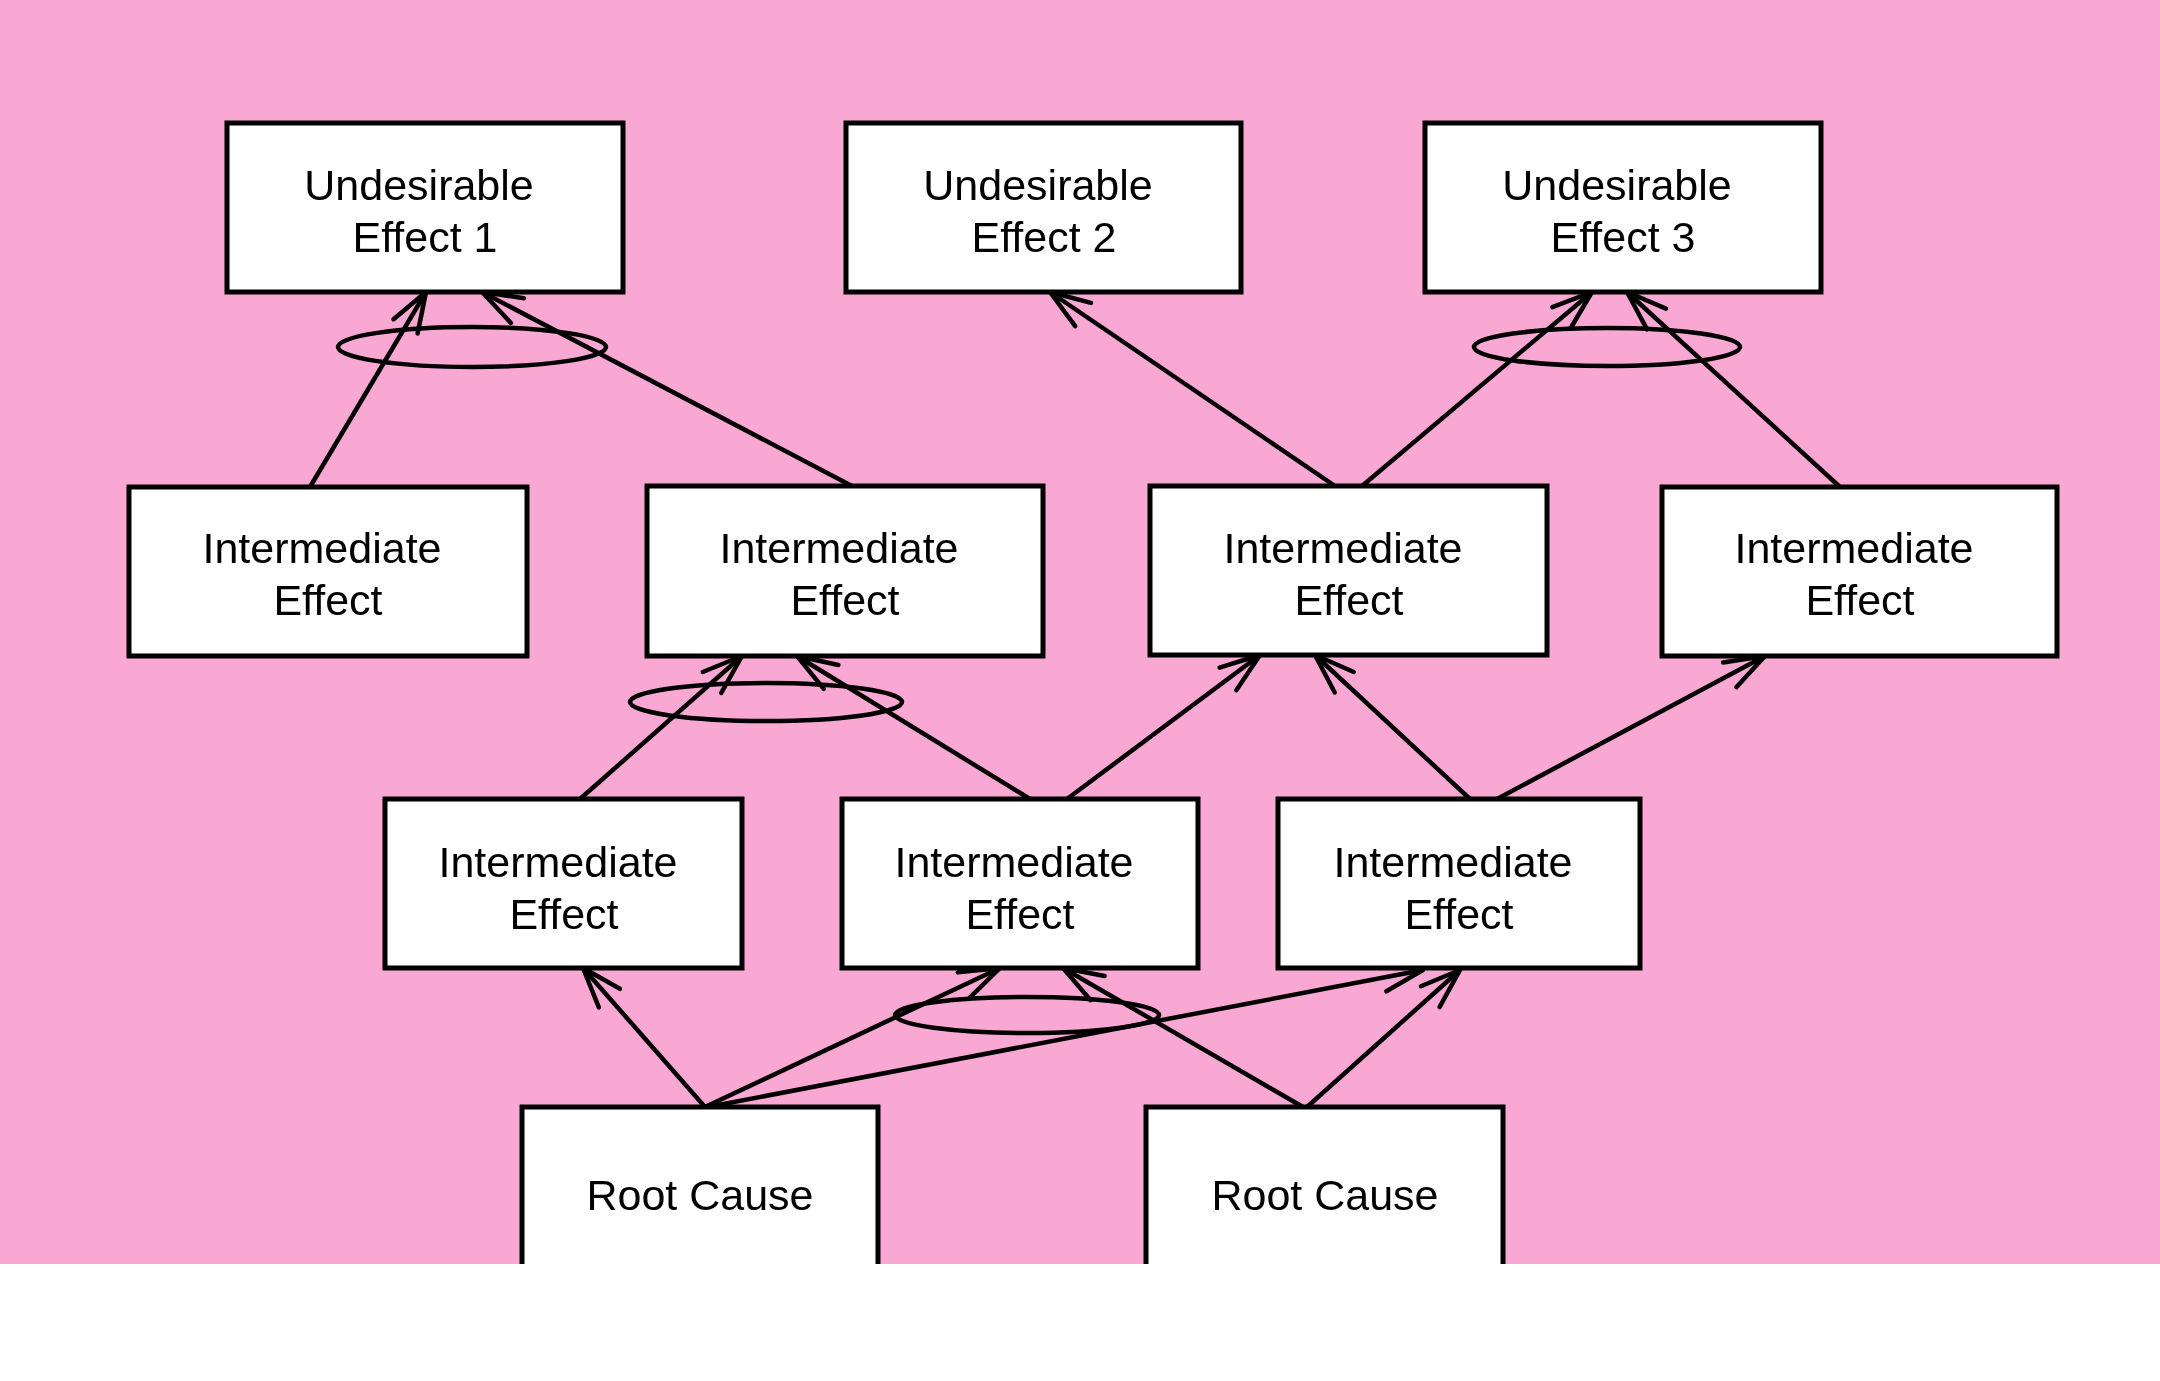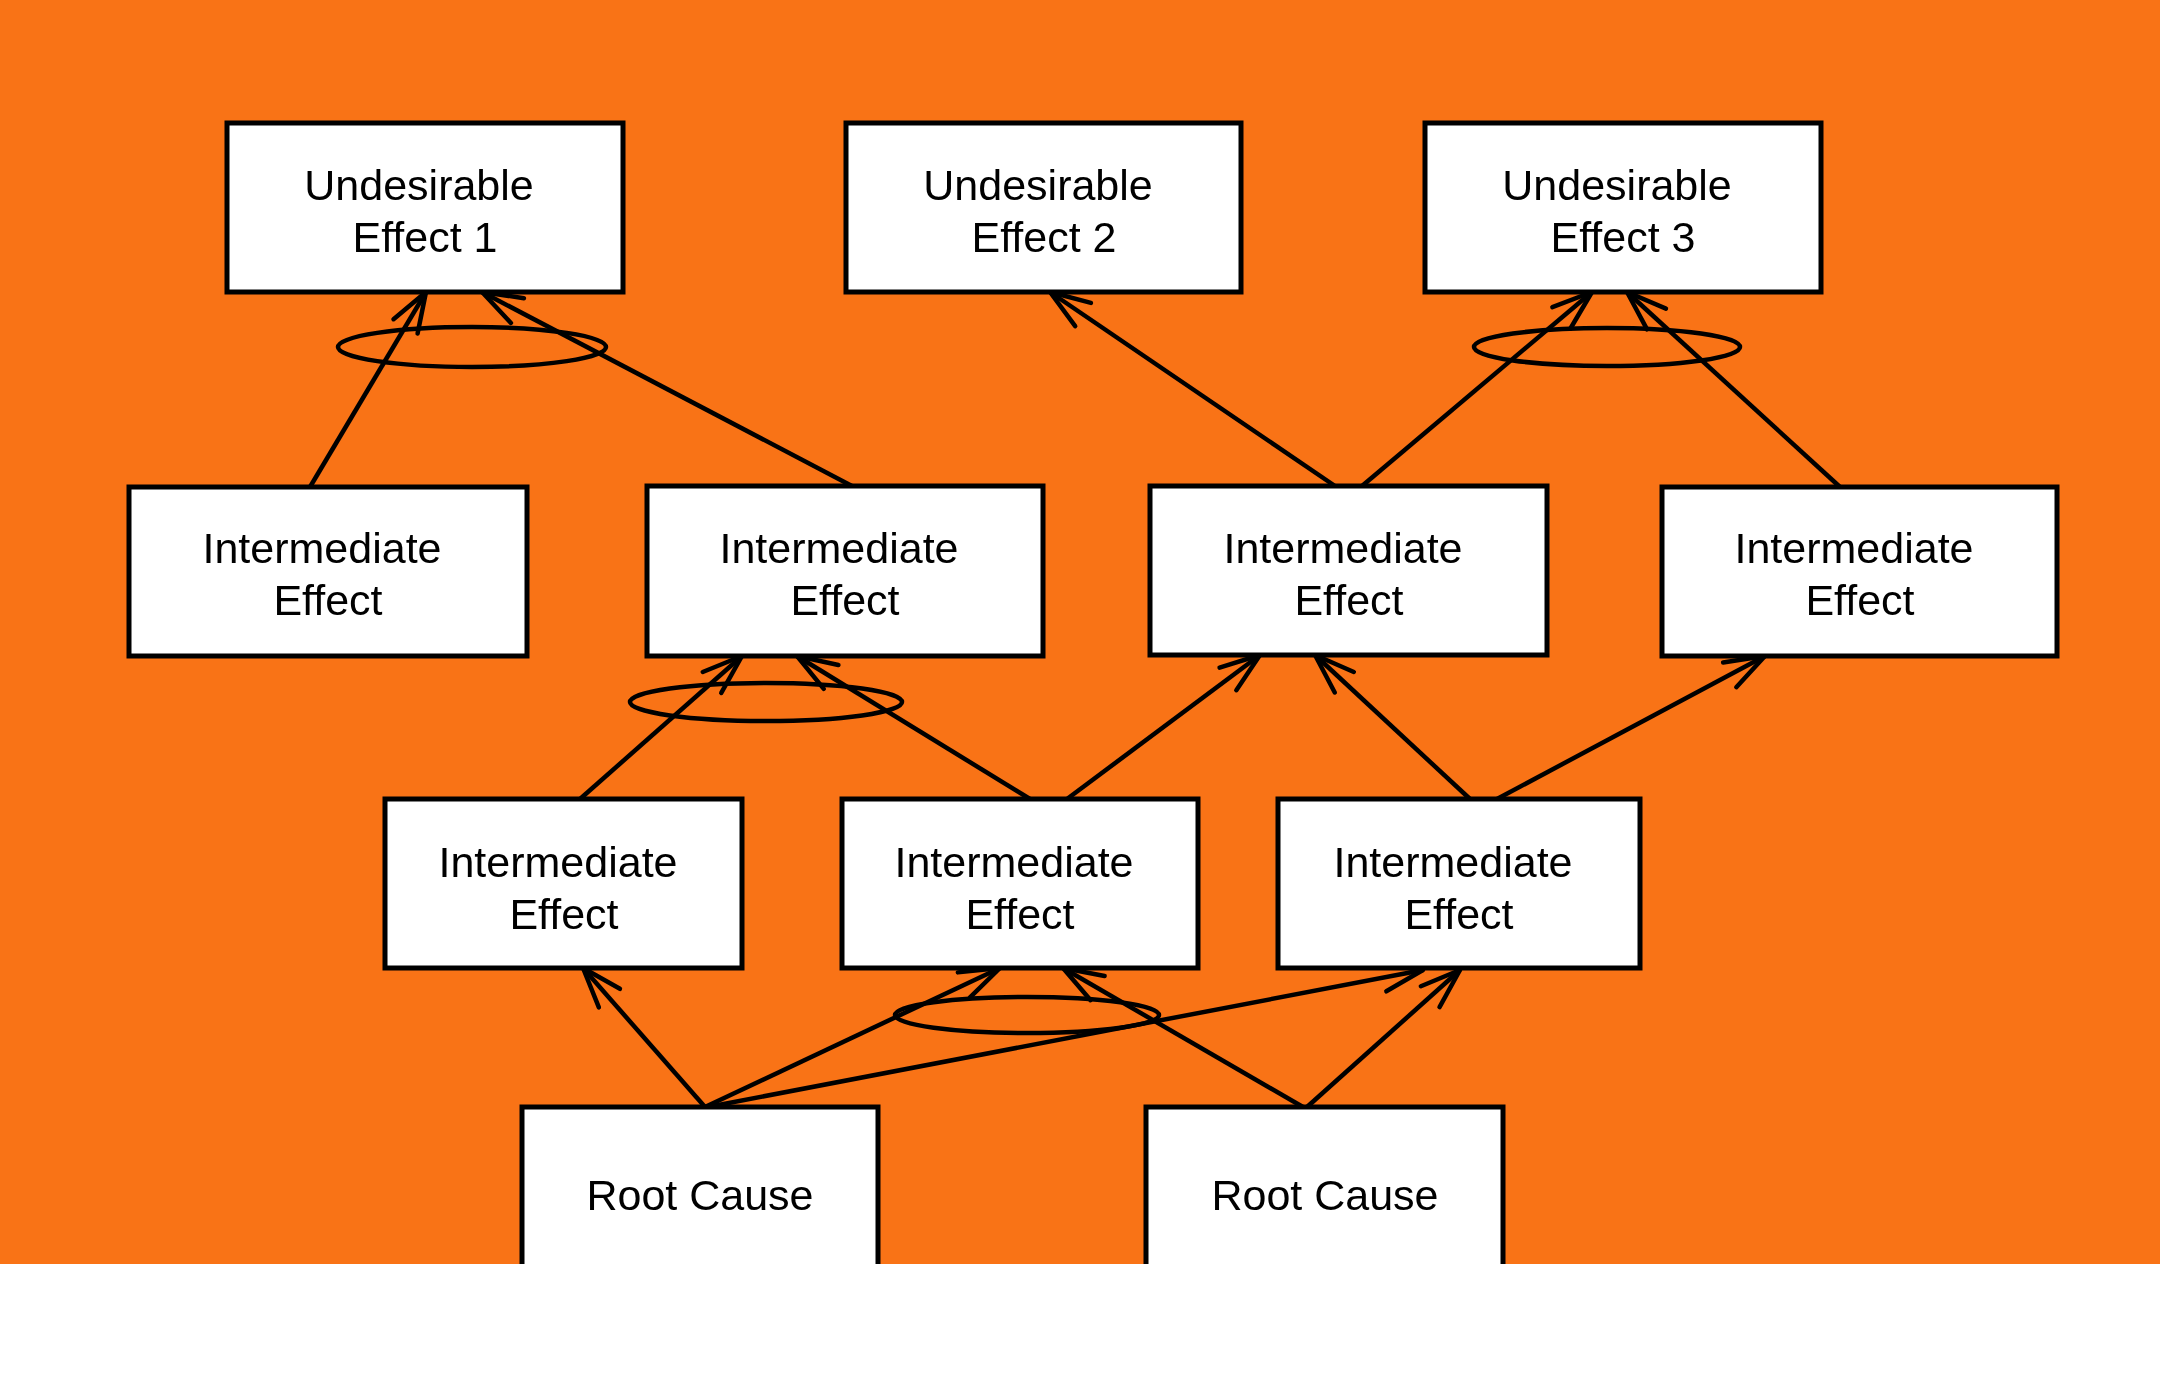--- a/index.html
+++ b/index.html
@@ -1,20 +1,20 @@
 <!DOCTYPE html>
 <html><head>
 <meta charset="utf-8">
 <style>
   html, body { margin: 0; padding: 0; background: #ffffff; }
   .canvas {
     position: relative;
     width: 2160px;
     height: 1264px;
-    background: #f97316;
+    background: #f9a8d4;
     font-family: "Liberation Sans", sans-serif;
   }
   svg { display: block; }
   .node-rect {
     fill: #ffffff;
     stroke: #000000;
     stroke-width: 5px;
   }
   .node-label {
     fill: #000000;

